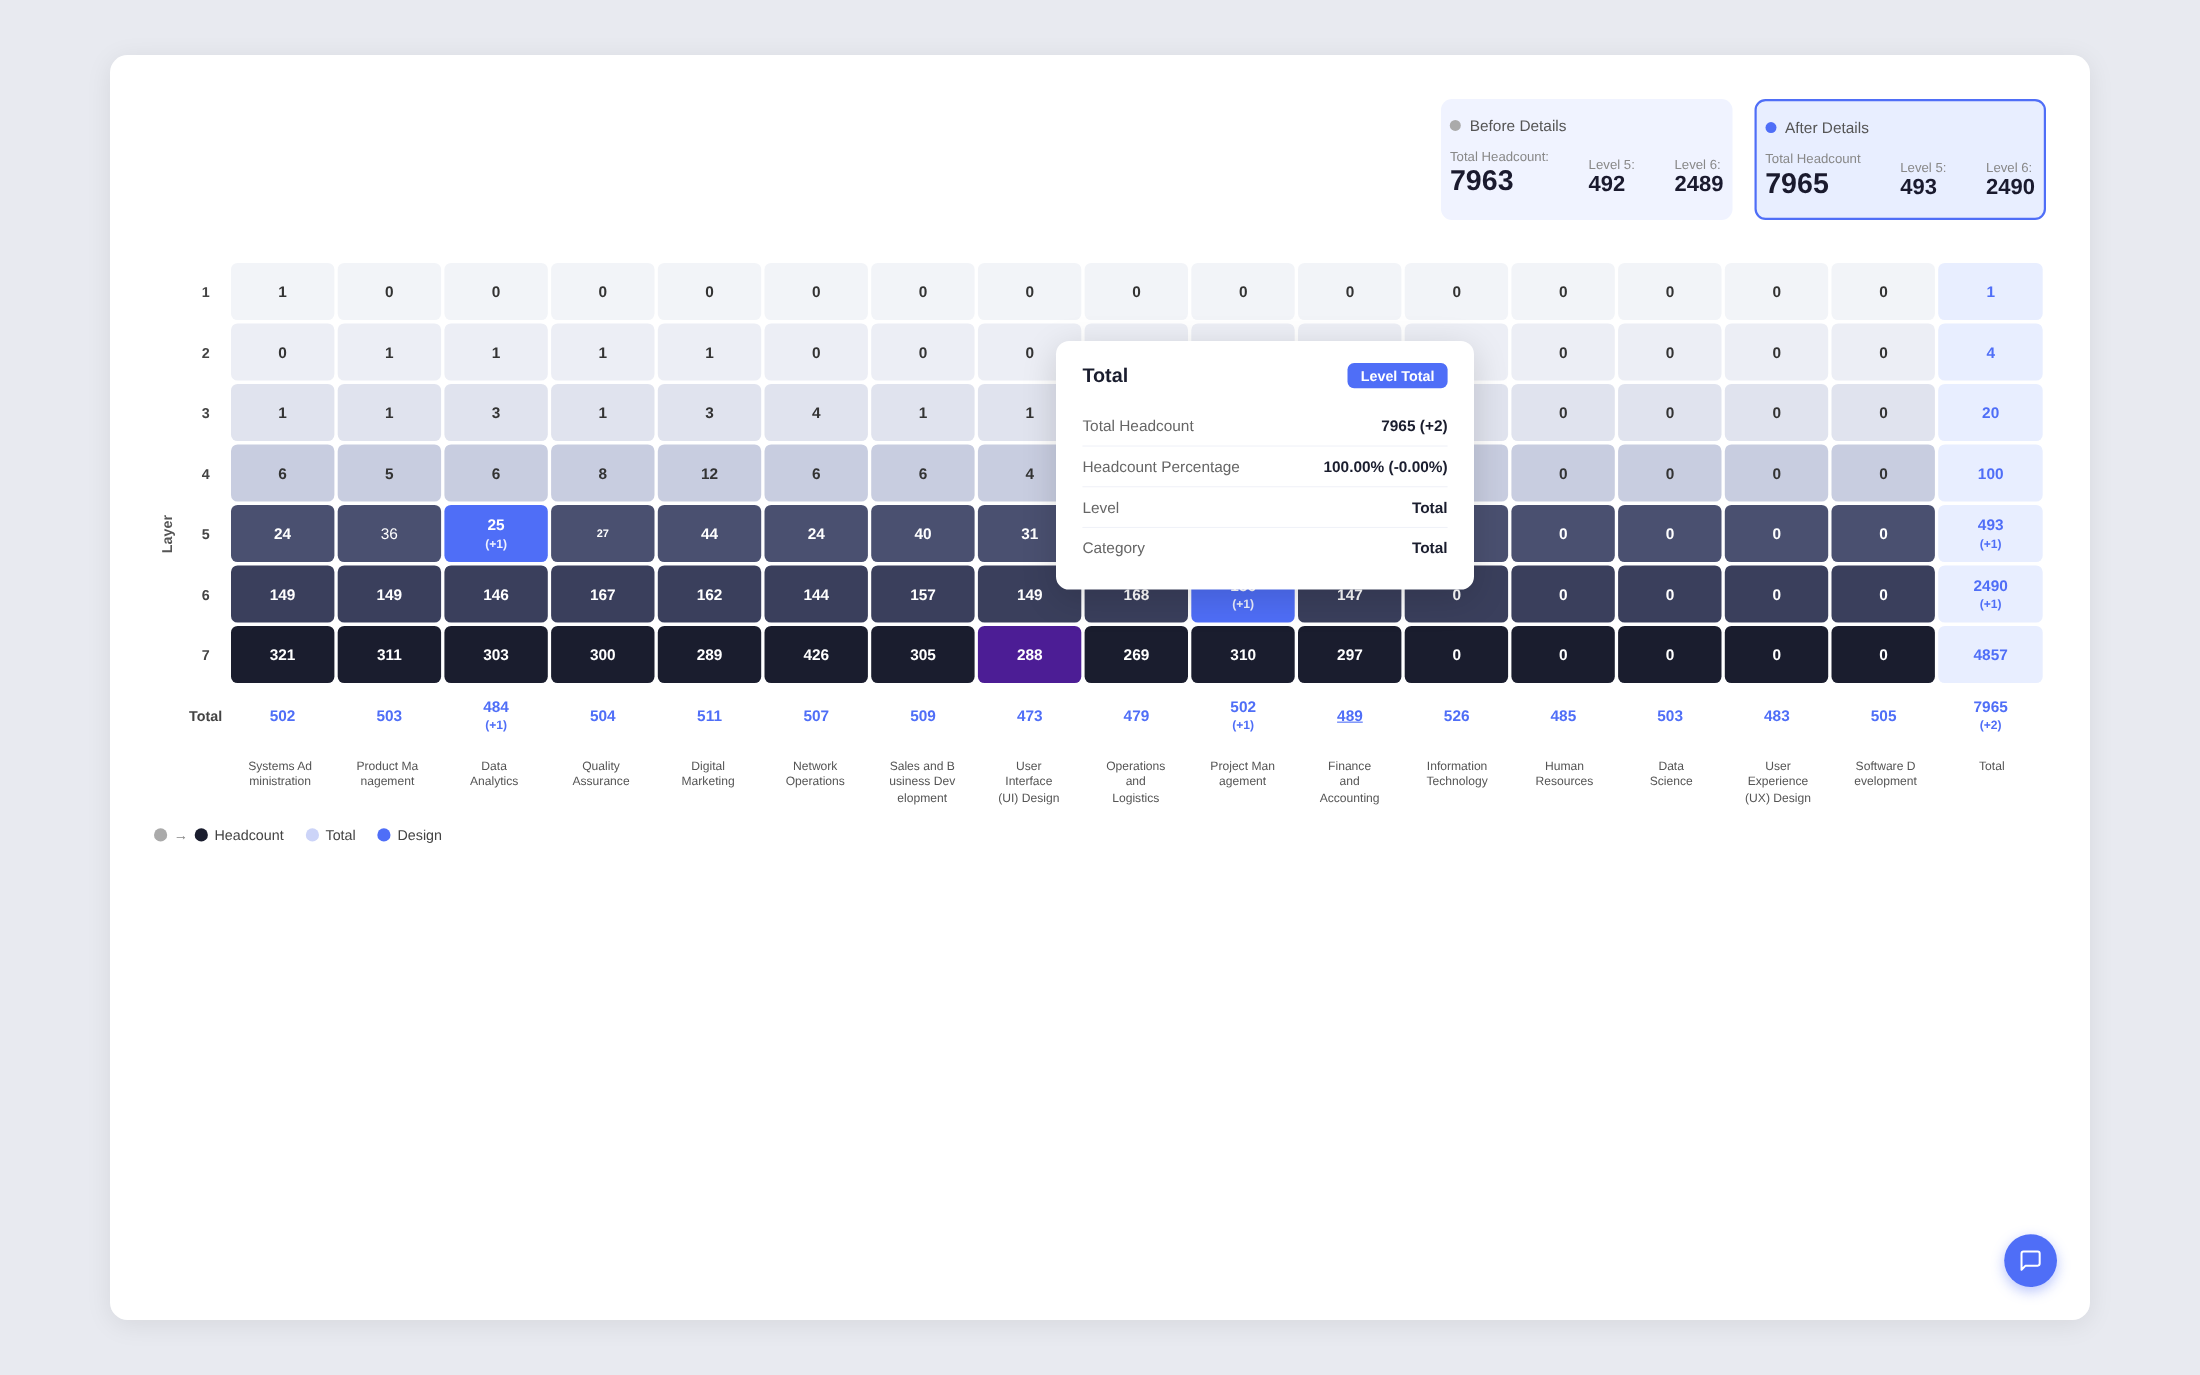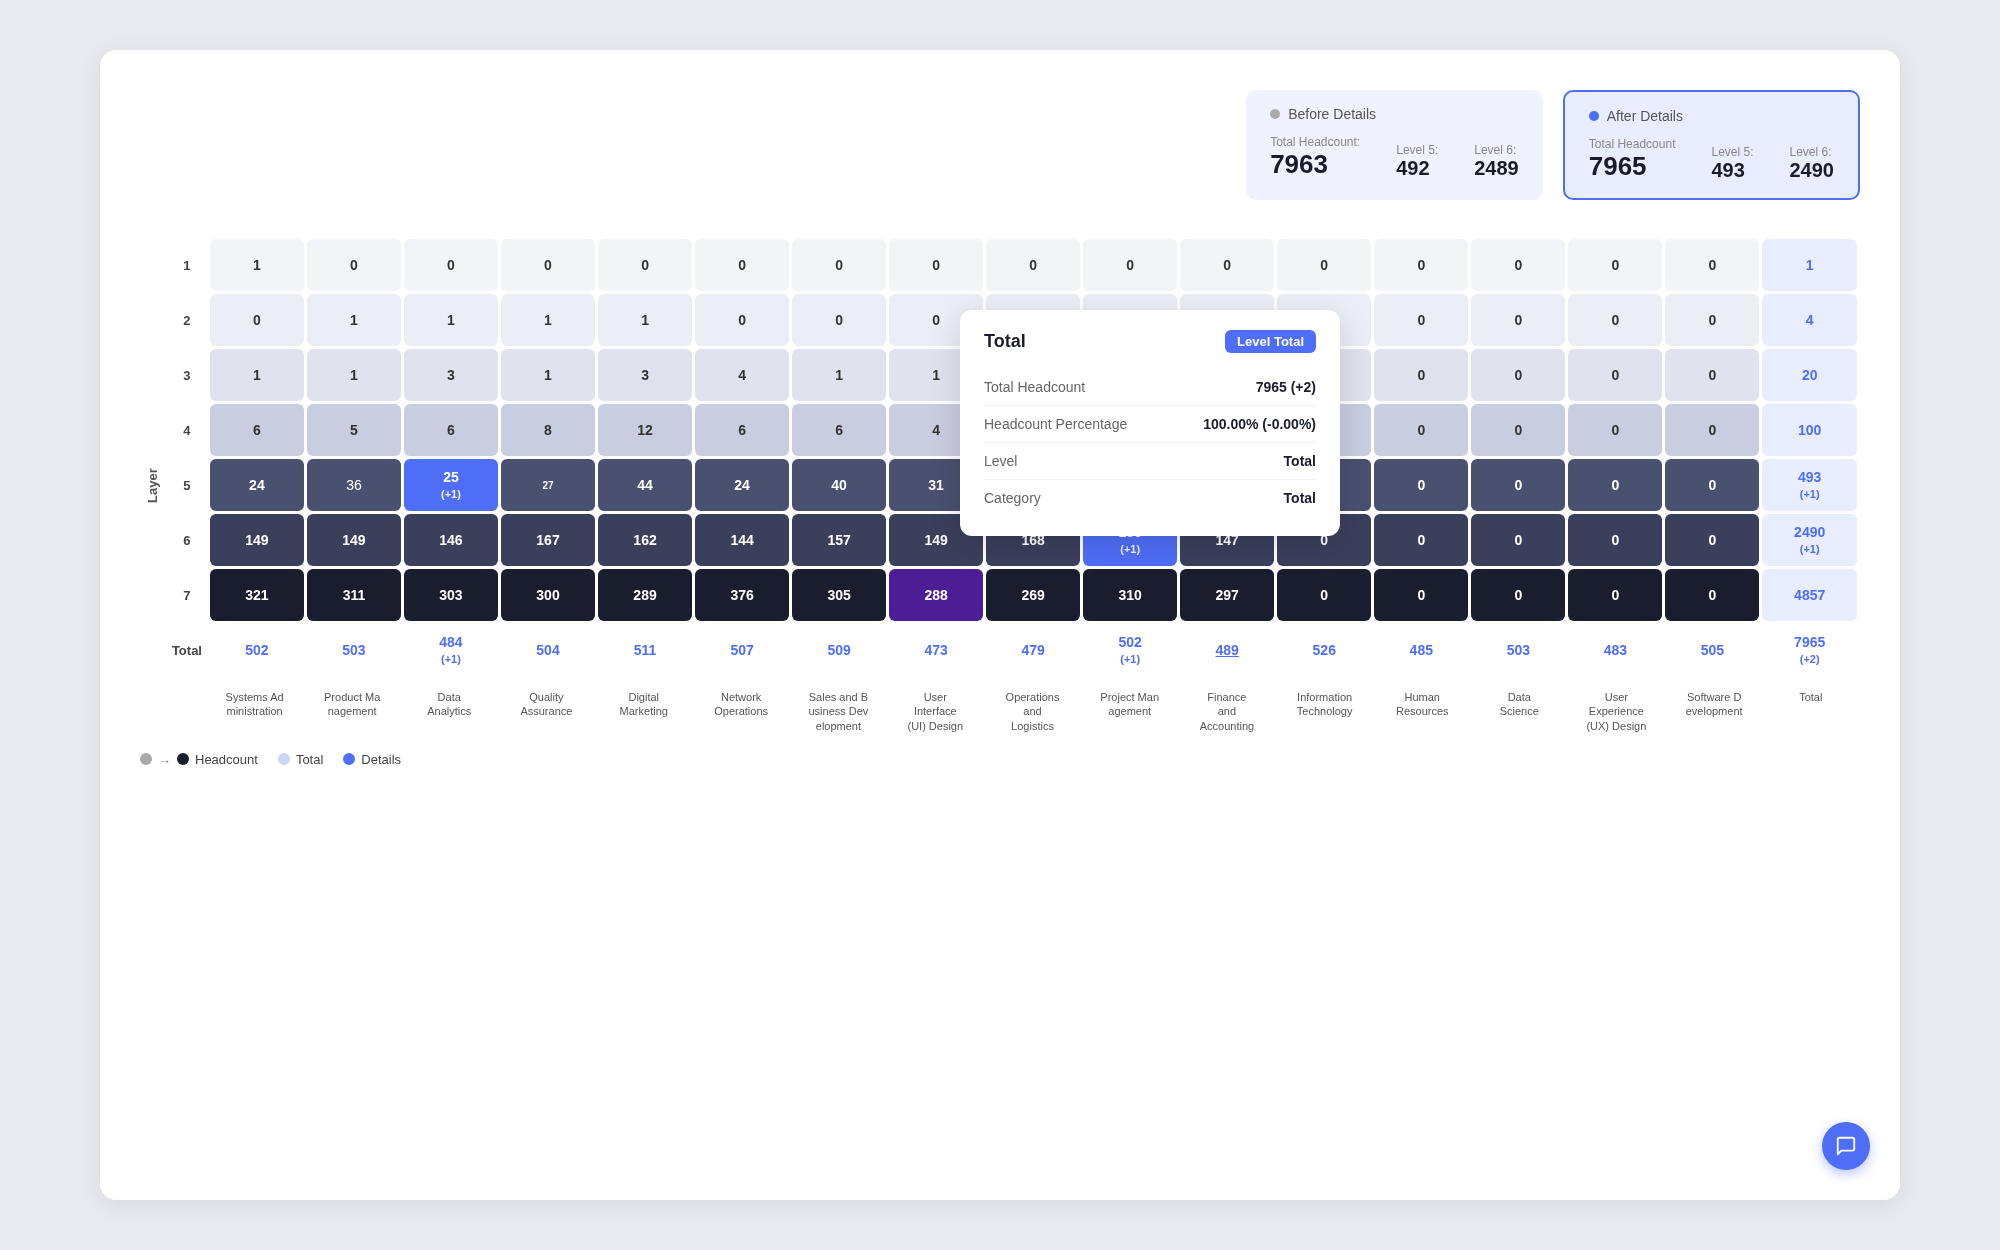--- a/index.html
+++ b/index.html
@@ -25,21 +25,21 @@
     
     .stats-row {
       display: flex;
       justify-content: flex-end;
       gap: 20px;
       margin-bottom: 36px;
     }
     .stats-box {
       background: #f0f3ff;
       border-radius: 10px;
-      padding: 16px 24px;
+      padding: 16px 8px;
       min-width: 260px;
     }
     .stats-box.active {
       background: #e8eeff;
       border: 2px solid #4f6ef7;
     }
     .stats-label {
       display: flex;
       align-items: center;
       gap: 8px;
@@ -366,21 +366,21 @@
               <td style="background: rgb(58, 63, 92); color: rgb(255, 255, 255); font-weight: 700; font-size: 14px; text-align: center; vertical-align: middle; width: 98px; height: 52px; border-radius: 6px;">0</td>
               <td style="background: rgb(232, 238, 255); color: rgb(79, 110, 247); font-weight: 700; font-size: 14px; text-align: center; vertical-align: middle; width: 98px; height: 52px; border-radius: 6px;">2490<br><span style="font-size:11px;color:#4f6ef7;">(+1)</span></td>
             </tr>
             <tr>
               <td class="row-label">7</td>
               <td style="background: rgb(26, 29, 46); color: rgb(255, 255, 255); font-weight: 700; font-size: 14px; text-align: center; vertical-align: middle; width: 98px; height: 52px; border-radius: 6px;">321</td>
               <td style="background: rgb(26, 29, 46); color: rgb(255, 255, 255); font-weight: 700; font-size: 14px; text-align: center; vertical-align: middle; width: 98px; height: 52px; border-radius: 6px;">311</td>
               <td style="background: rgb(26, 29, 46); color: rgb(255, 255, 255); font-weight: 700; font-size: 14px; text-align: center; vertical-align: middle; width: 98px; height: 52px; border-radius: 6px;">303</td>
               <td style="background: rgb(26, 29, 46); color: rgb(255, 255, 255); font-weight: 700; font-size: 14px; text-align: center; vertical-align: middle; width: 98px; height: 52px; border-radius: 6px;">300</td>
               <td style="background: rgb(26, 29, 46); color: rgb(255, 255, 255); font-weight: 700; font-size: 14px; text-align: center; vertical-align: middle; width: 98px; height: 52px; border-radius: 6px;">289</td>
-              <td style="background: rgb(26, 29, 46); color: rgb(255, 255, 255); font-weight: 700; font-size: 14px; text-align: center; vertical-align: middle; width: 98px; height: 52px; border-radius: 6px;">376</td>
+              <td style="background: rgb(26, 29, 46); color: rgb(255, 255, 255); font-weight: 700; font-size: 14px; text-align: center; vertical-align: middle; width: 98px; height: 52px; border-radius: 6px;">426</td>
               <td style="background: rgb(26, 29, 46); color: rgb(255, 255, 255); font-weight: 700; font-size: 14px; text-align: center; vertical-align: middle; width: 98px; height: 52px; border-radius: 6px;">305</td>
               <td style="background: #4c1d95; color: rgb(255, 255, 255); font-weight: 700; font-size: 14px; text-align: center; vertical-align: middle; width: 98px; height: 52px; border-radius: 6px;">288</td>
               <td style="background: rgb(26, 29, 46); color: rgb(255, 255, 255); font-weight: 700; font-size: 14px; text-align: center; vertical-align: middle; width: 98px; height: 52px; border-radius: 6px;">269</td>
               <td style="background: rgb(26, 29, 46); color: rgb(255, 255, 255); font-weight: 700; font-size: 14px; text-align: center; vertical-align: middle; width: 98px; height: 52px; border-radius: 6px;">310</td>
               <td style="background: rgb(26, 29, 46); color: rgb(255, 255, 255); font-weight: 700; font-size: 14px; text-align: center; vertical-align: middle; width: 98px; height: 52px; border-radius: 6px;">297</td>
               <td style="background: rgb(26, 29, 46); color: rgb(255, 255, 255); font-weight: 700; font-size: 14px; text-align: center; vertical-align: middle; width: 98px; height: 52px; border-radius: 6px;">0</td>
               <td style="background: rgb(26, 29, 46); color: rgb(255, 255, 255); font-weight: 700; font-size: 14px; text-align: center; vertical-align: middle; width: 98px; height: 52px; border-radius: 6px;">0</td>
               <td style="background: rgb(26, 29, 46); color: rgb(255, 255, 255); font-weight: 700; font-size: 14px; text-align: center; vertical-align: middle; width: 98px; height: 52px; border-radius: 6px;">0</td>
               <td style="background: rgb(26, 29, 46); color: rgb(255, 255, 255); font-weight: 700; font-size: 14px; text-align: center; vertical-align: middle; width: 98px; height: 52px; border-radius: 6px;">0</td>
               <td style="background: rgb(26, 29, 46); color: rgb(255, 255, 255); font-weight: 700; font-size: 14px; text-align: center; vertical-align: middle; width: 98px; height: 52px; border-radius: 6px;">0</td>
@@ -443,21 +443,21 @@
       <span style="color:#888;">→</span>
       <span class="legend-dot" style="background:#1a1d2e;"></span>
       <span>Headcount</span>
     </div>
     <div class="legend-item">
       <span class="legend-dot" style="background:#ccd4f8;"></span>
       <span>Total</span>
     </div>
     <div class="legend-item">
       <span class="legend-dot" style="background:#4f6ef7;"></span>
-      <span>Details</span>
+      <span>Design</span>
     </div>
   </div>
 
   <div class="tooltip-popup">
     <div class="tooltip-header">
       <span class="tooltip-title">Total</span>
       <span class="tooltip-badge">Level Total</span>
     </div>
     <div id="tooltip-rows-container">
         <div class="tooltip-row">

